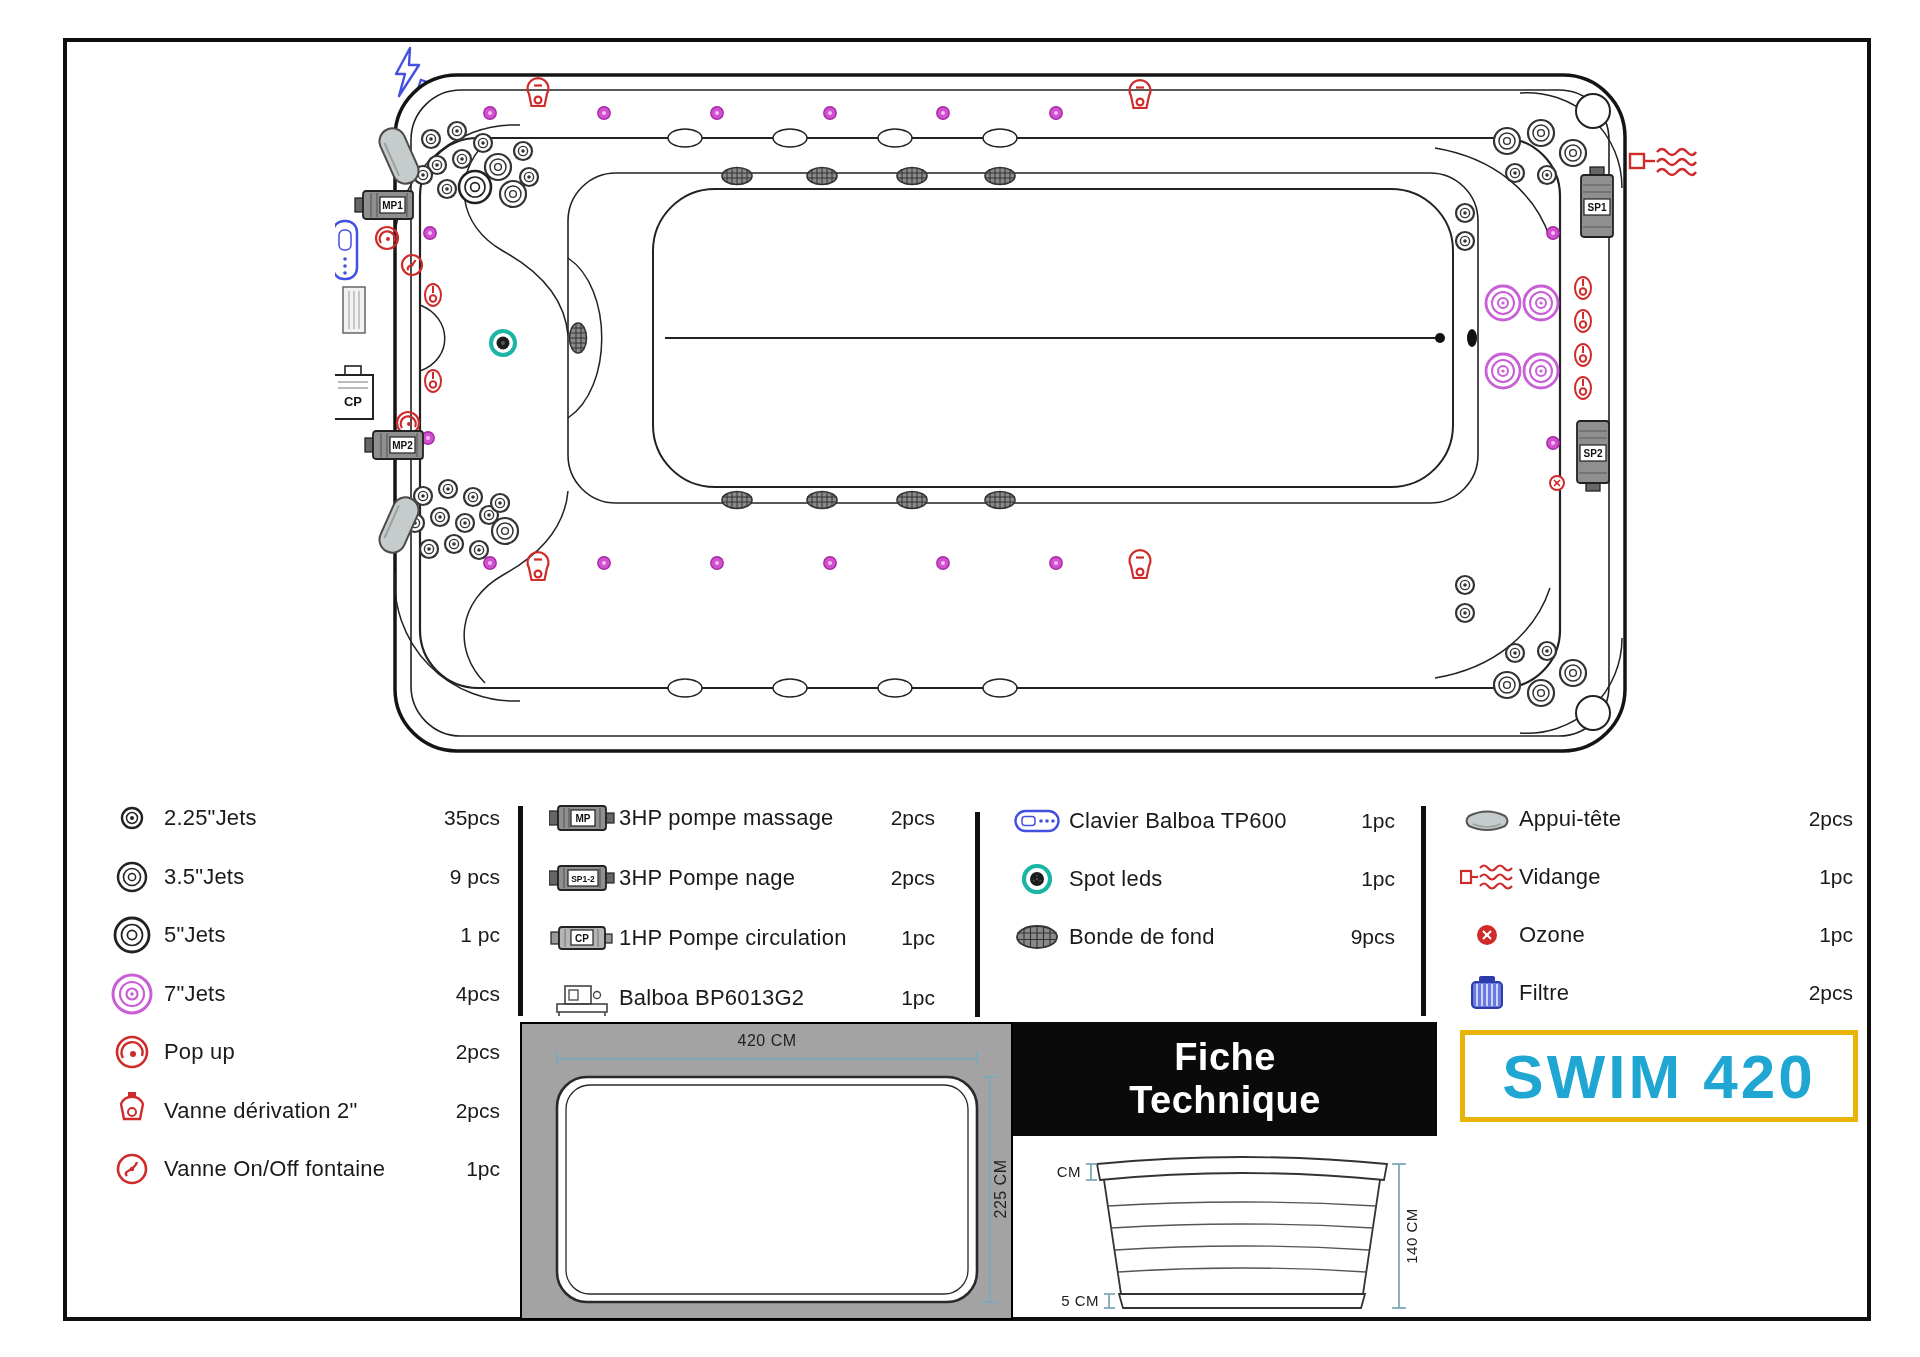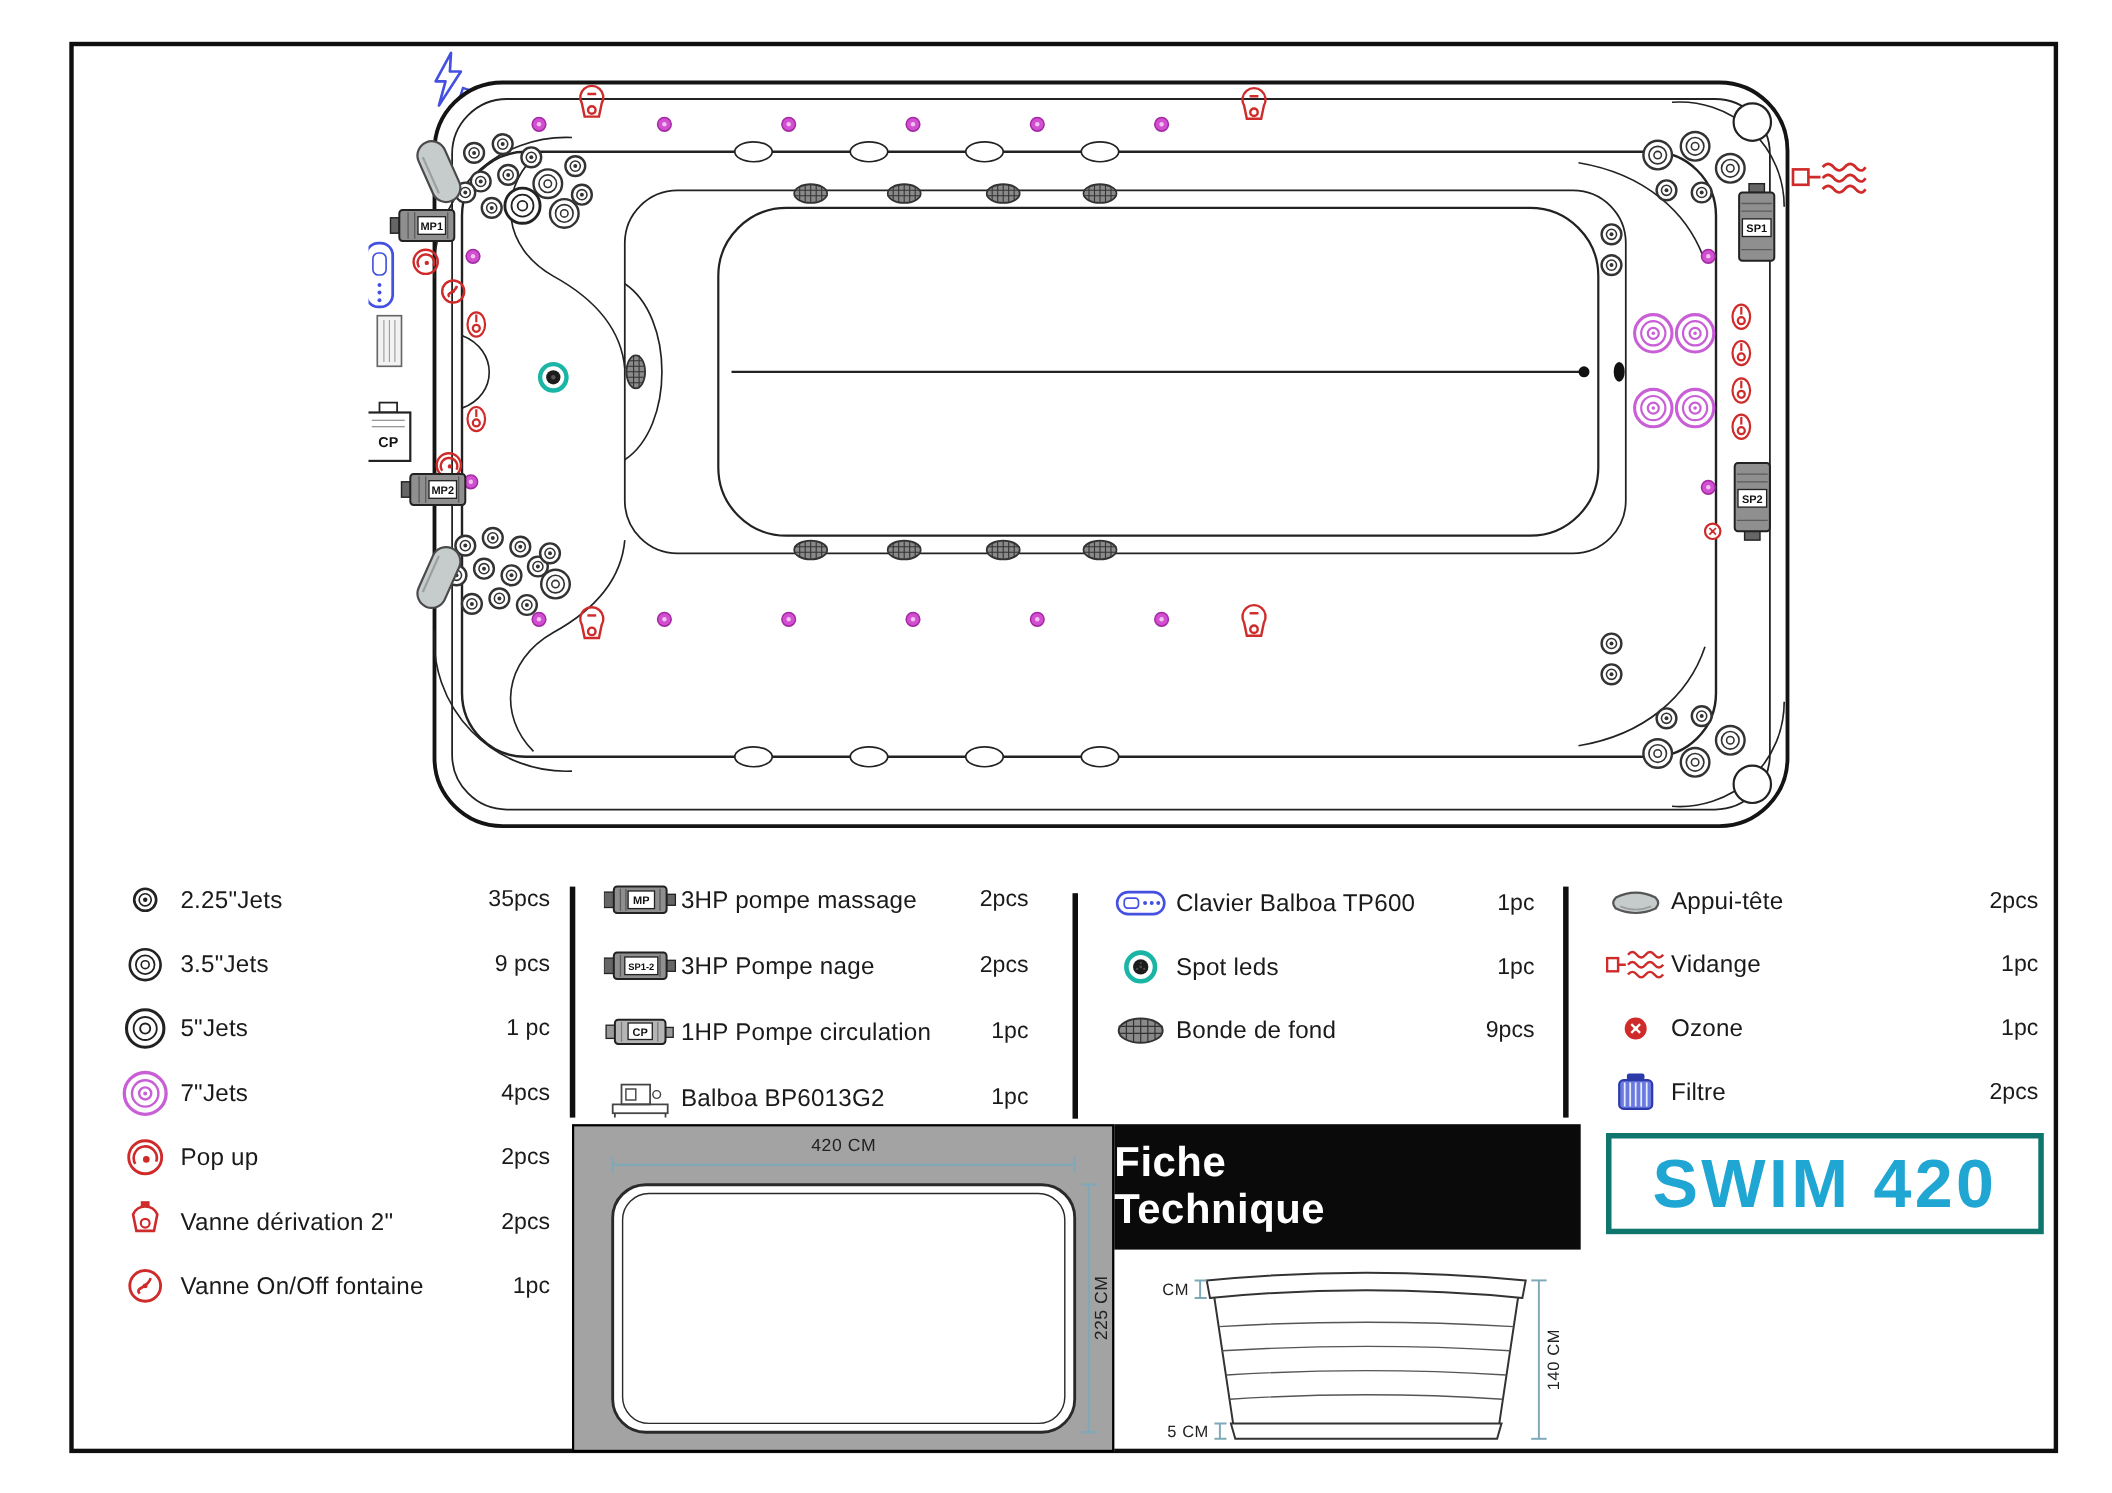--- a/index.html
+++ b/index.html
@@ -12,23 +12,23 @@
   
   .leg-col{position:absolute;display:flex;flex-direction:column}
   .leg-row{display:flex;align-items:center}
   .leg-icon{display:flex;align-items:flex-end;justify-content:center;flex:0 0 auto}
   .leg-label{flex:1;font-size:22px;letter-spacing:.2px;color:#1a1a1a}
   .leg-qty{font-size:21px;white-space:nowrap;text-align:right;min-width:64px;color:#1a1a1a}
   .divider{position:absolute;width:5px;background:#0f0f0f}
   
   .topview{position:absolute;left:520px;top:1022px;width:493px;height:298px;border:2px solid #000000;background:#a3a3a3}
   .fiche{position:absolute;left:1013px;top:1022px;width:424px;height:114px;background:#0a0a0a;color:#fff;
-         display:flex;flex-direction:column;justify-content:center;
+         display:flex;flex-direction:column;align-items:center;justify-content:center;
          font-weight:800;font-size:38px;line-height:1.12;letter-spacing:.5px}
-  .model-box{position:absolute;left:1460px;top:1030px;width:398px;height:92px;border:5px solid #0f766e;
+  .model-box{position:absolute;left:1460px;top:1030px;width:398px;height:92px;border:5px solid #eab308;
          display:flex;align-items:center;justify-content:center;background:#fff}
   .model-text{font-size:62px;font-weight:800;color:#1fa6d2;letter-spacing:3px;white-space:nowrap}
   .sideview{position:absolute;left:1055px;top:1148px;width:375px;height:172px}
   
   .logo{position:absolute;left:1468px;top:1128px;width:392px;height:192px}
   .logo span{position:absolute;font-weight:900;color:#25a7d2;line-height:1}
   .lg-de{left:6px;top:30px;font-size:66px;letter-spacing:1px}
   .lg-s{left:120px;top:2px;font-size:136px}
   .lg-ign{left:214px;top:30px;font-size:66px;letter-spacing:1px}
   .lg-pa{left:220px;top:100px;font-size:66px;letter-spacing:1px}

